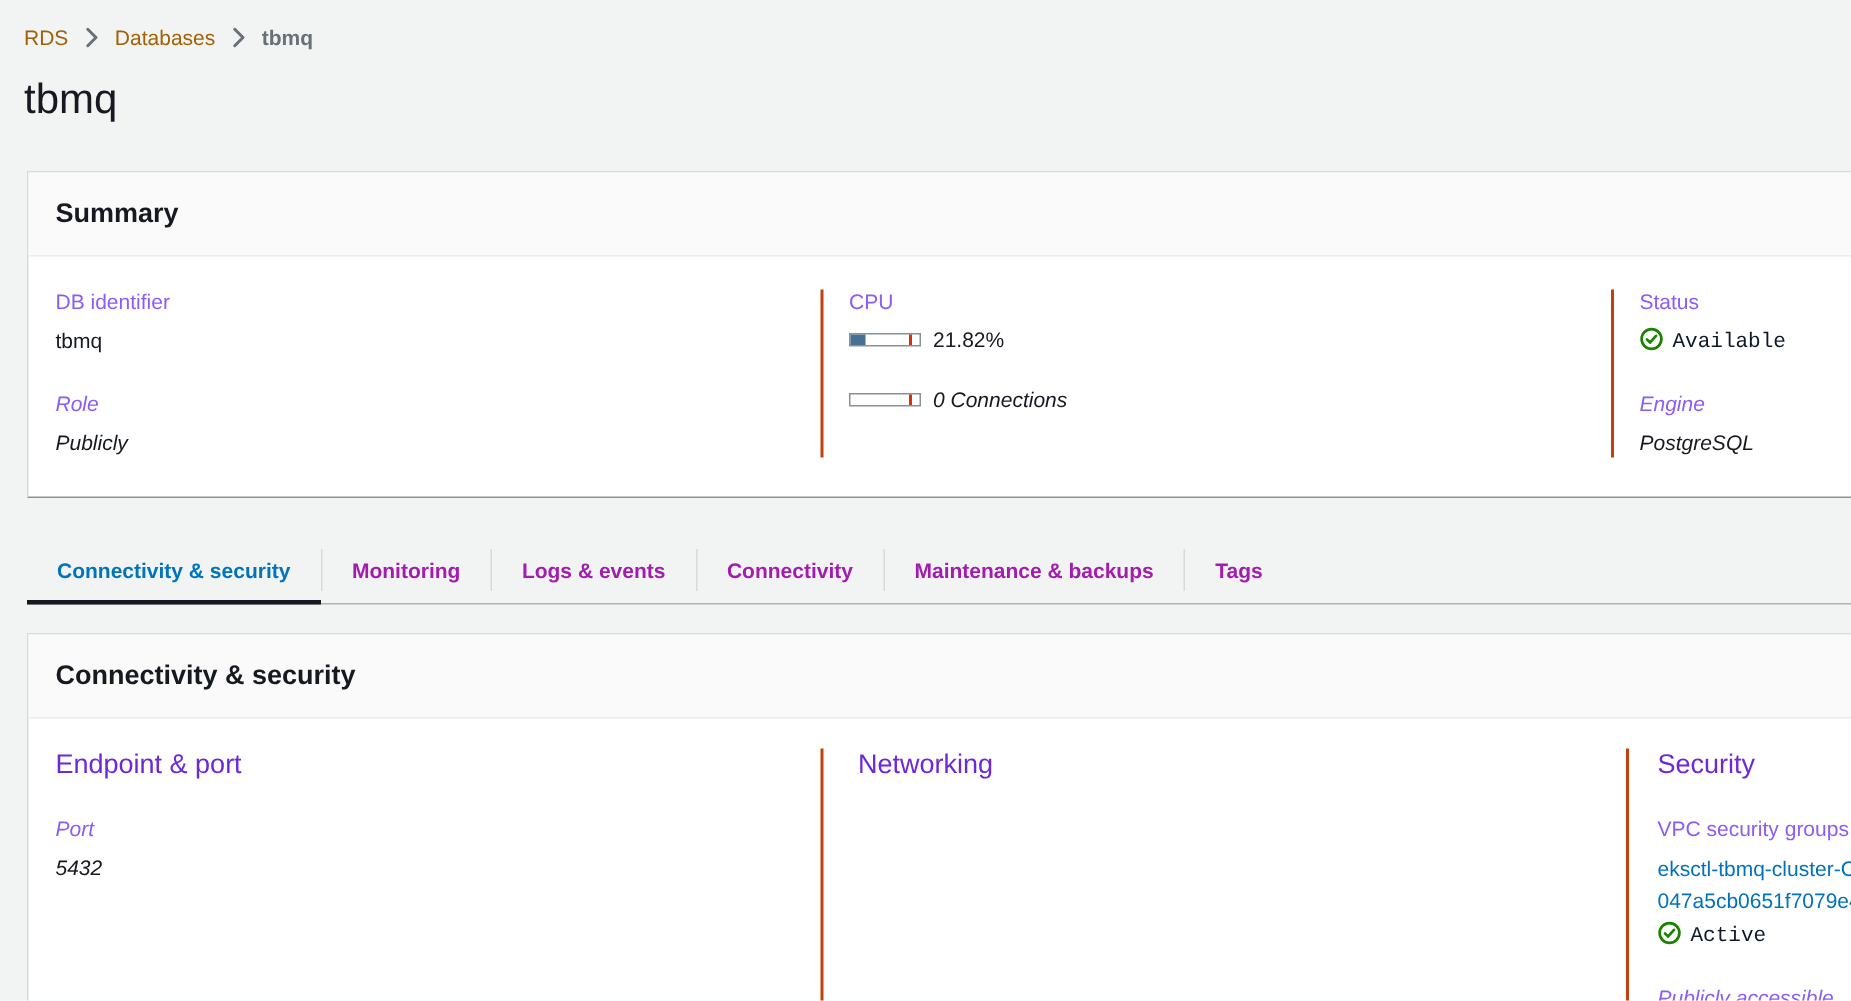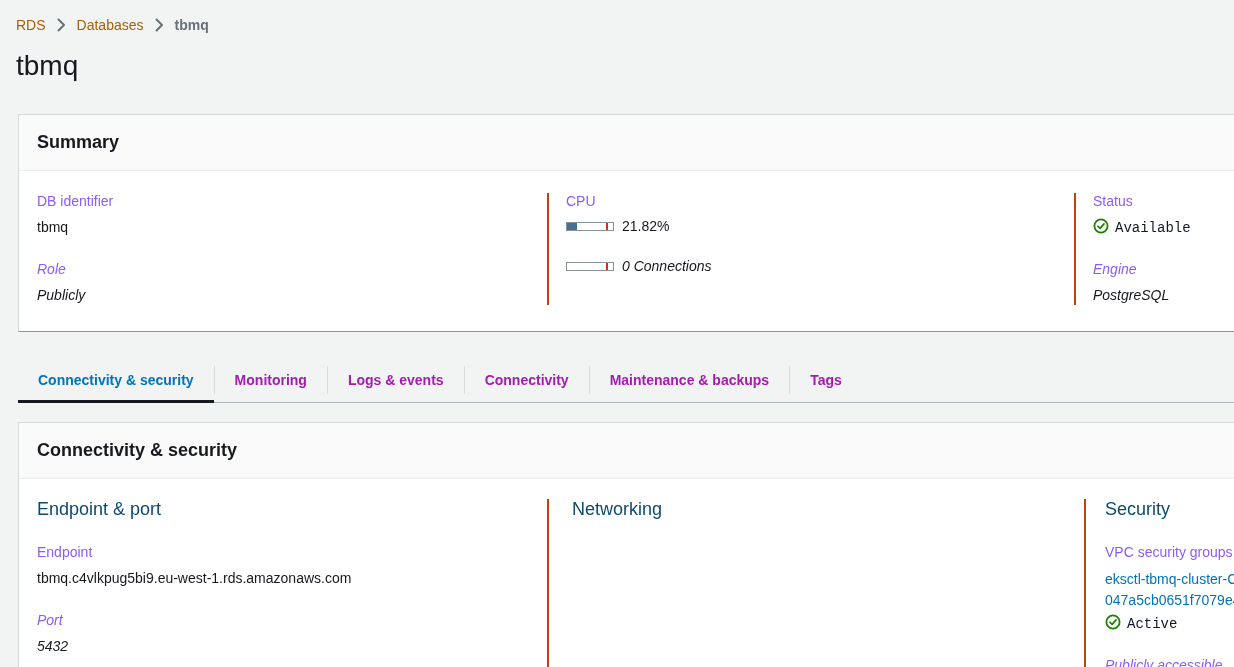--- a/index.html
+++ b/index.html
@@ -46,21 +46,21 @@
   
   .cols { display: grid; }
   .summary-cols { grid-template-columns: 528px 527px 1fr; padding: 22px 0 26px 0; }
   .conn-cols { grid-template-columns: 528px 537px 1fr; padding: 20px 0 40px 0; }
   .col { padding-left: 18px; }
   .col + .col { border-left: 2px solid #c2410c; }
   .summary-cols .col + .col { padding-left: 17px; }
   .conn-cols .col2 { padding-left: 23px; }
   .conn-cols .col3 { padding-left: 19px; }
 
-  .section-heading { font-size: 18px; font-weight: 400; color: #0c4a6e; margin-bottom: 24px; }
+  .section-heading { font-size: 18px; font-weight: 400; color: #6d28d9; margin-bottom: 24px; }
 
   .field { margin-bottom: 24px; }
   .field:last-child { margin-bottom: 0; font-style: italic; }
   .field-label { color: #8b5cf6; margin-bottom: 9px; }
   .field-value { color: #16191f; line-height: 19px; }
   .link { color: #0073bb; text-decoration: none; cursor: pointer; line-height: 21px; }
 
   
   .bar-row { display: flex; align-items: center; }
   .mini-bar {
@@ -196,24 +196,20 @@
   </div>
 
   <section class="panel conn-panel">
     <div class="panel-header">
       <h2>Connectivity &amp; security</h2>
     </div>
     <div class="cols conn-cols">
       <div class="col col1">
         <h3 class="section-heading">Endpoint &amp; port</h3>
         <div class="field">
-          <div class="field-label">Endpoint</div>
-          <div class="field-value">tbmq.c4vlkpug5bi9.eu-west-1.rds.amazonaws.com</div>
-        </div>
-        <div class="field">
           <div class="field-label">Port</div>
           <div class="field-value">5432</div>
         </div>
       </div>
       <div class="col col2">
         <h3 class="section-heading">Networking</h3>
         <div class="field">
         </div>
       </div>
       <div class="col col3">

